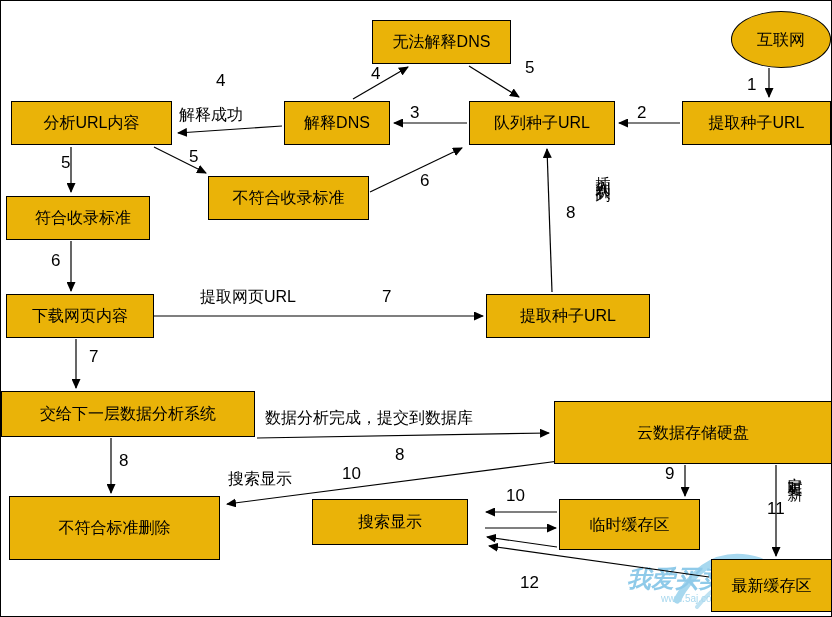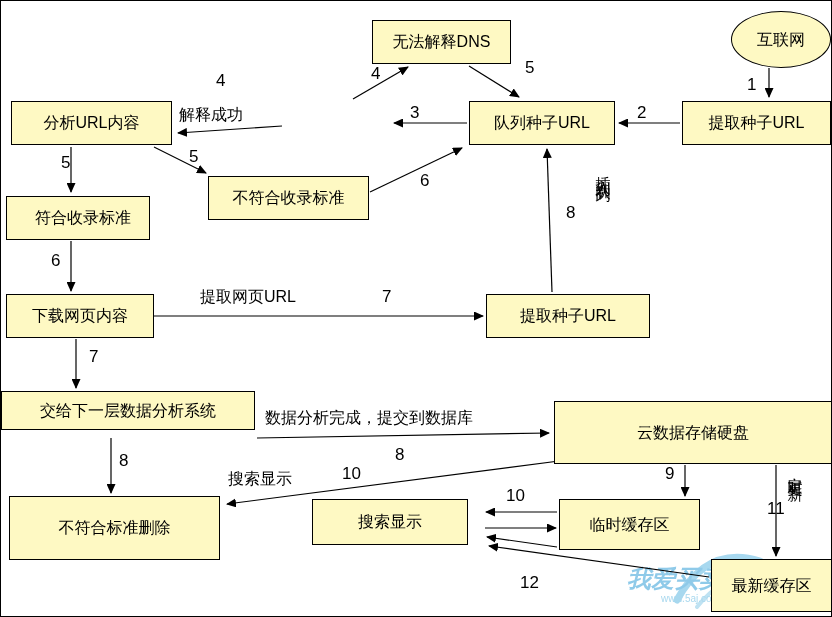--- a/index.html
+++ b/index.html
@@ -10,21 +10,21 @@
     position: relative;
     width: 832px;
     height: 617px;
     background: #ffffff;
     border: 1px solid #000;
     overflow: hidden;
   }
 
   .node {
     position: absolute;
-    background: #fef9c3;
+    background: #eab308;
     border: 1px solid #000;
     display: flex;
     align-items: center;
     justify-content: center;
     font-size: 16px;
     color: #000;
     text-align: center;
     line-height: 1.2;
     z-index: 3;
     padding: 2px;
@@ -114,27 +114,28 @@
     <line x1="556" y1="511" x2="485" y2="511" marker-end="url(#ah)"></line>
     <line x1="484" y1="527" x2="555" y2="527" marker-end="url(#ah)"></line>
     <line x1="775" y1="464" x2="775" y2="555" marker-end="url(#ah)"></line>
     <line x1="556" y1="546" x2="486" y2="536" marker-end="url(#ah)"></line>
     <line x1="708" y1="576" x2="488" y2="545" marker-end="url(#ah)"></line>
   </svg>
 
   <div class="node ellipse" style="left:730px; top:10px; width:100px; height:57px;">互联网</div>
   <div class="node" style="left:681px; top:100px; width:149px; height:44px;">提取种子URL</div>
   <div class="node" style="left:468px; top:100px; width:146px; height:44px;">队列种子URL</div>
+  <div class="node" style="left:283px; top:100px; width:106px; height:44px;">解释DNS</div>
   <div class="node" style="left:371px; top:19px; width:139px; height:44px;">无法解释DNS</div>
   <div class="node" style="left:10px; top:100px; width:161px; height:44px;">分析URL内容</div>
   <div class="node" style="left:207px; top:175px; width:161px; height:44px;">不符合收录标准</div>
   <div class="node" style="left:5px; top:195px; width:144px; height:44px;padding-left:12px;">符合收录标准</div>
   <div class="node" style="left:5px; top:293px; width:148px; height:44px;">下载网页内容</div>
   <div class="node" style="left:485px; top:293px; width:164px; height:44px;">提取种子URL</div>
-  <div class="node" style="left:0px; top:390px; width:254px; height:39px;">交给下一层数据分析系统</div>
+  <div class="node" style="left:0px; top:390px; width:254px; height:46px;">交给下一层数据分析系统</div>
   <div class="node" style="left:553px; top:400px; width:278px; height:63px;">云数据存储硬盘</div>
   <div class="node" style="left:8px; top:495px; width:211px; height:64px;">不符合标准删除</div>
   <div class="node" style="left:558px; top:498px; width:141px; height:51px;">临时缓存区</div>
   <div class="node" style="left:311px; top:498px; width:156px; height:46px;">搜索显示</div>
   <div class="node" style="left:710px; top:558px; width:121px; height:53px;">最新缓存区</div>
 
   <div class="elabel" style="left:746px; top:74px;">1</div>
   <div class="elabel" style="left:636px; top:102px;">2</div>
   <div class="elabel" style="left:409px; top:102px;">3</div>
   <div class="elabel" style="left:370px; top:63px;">4</div>

